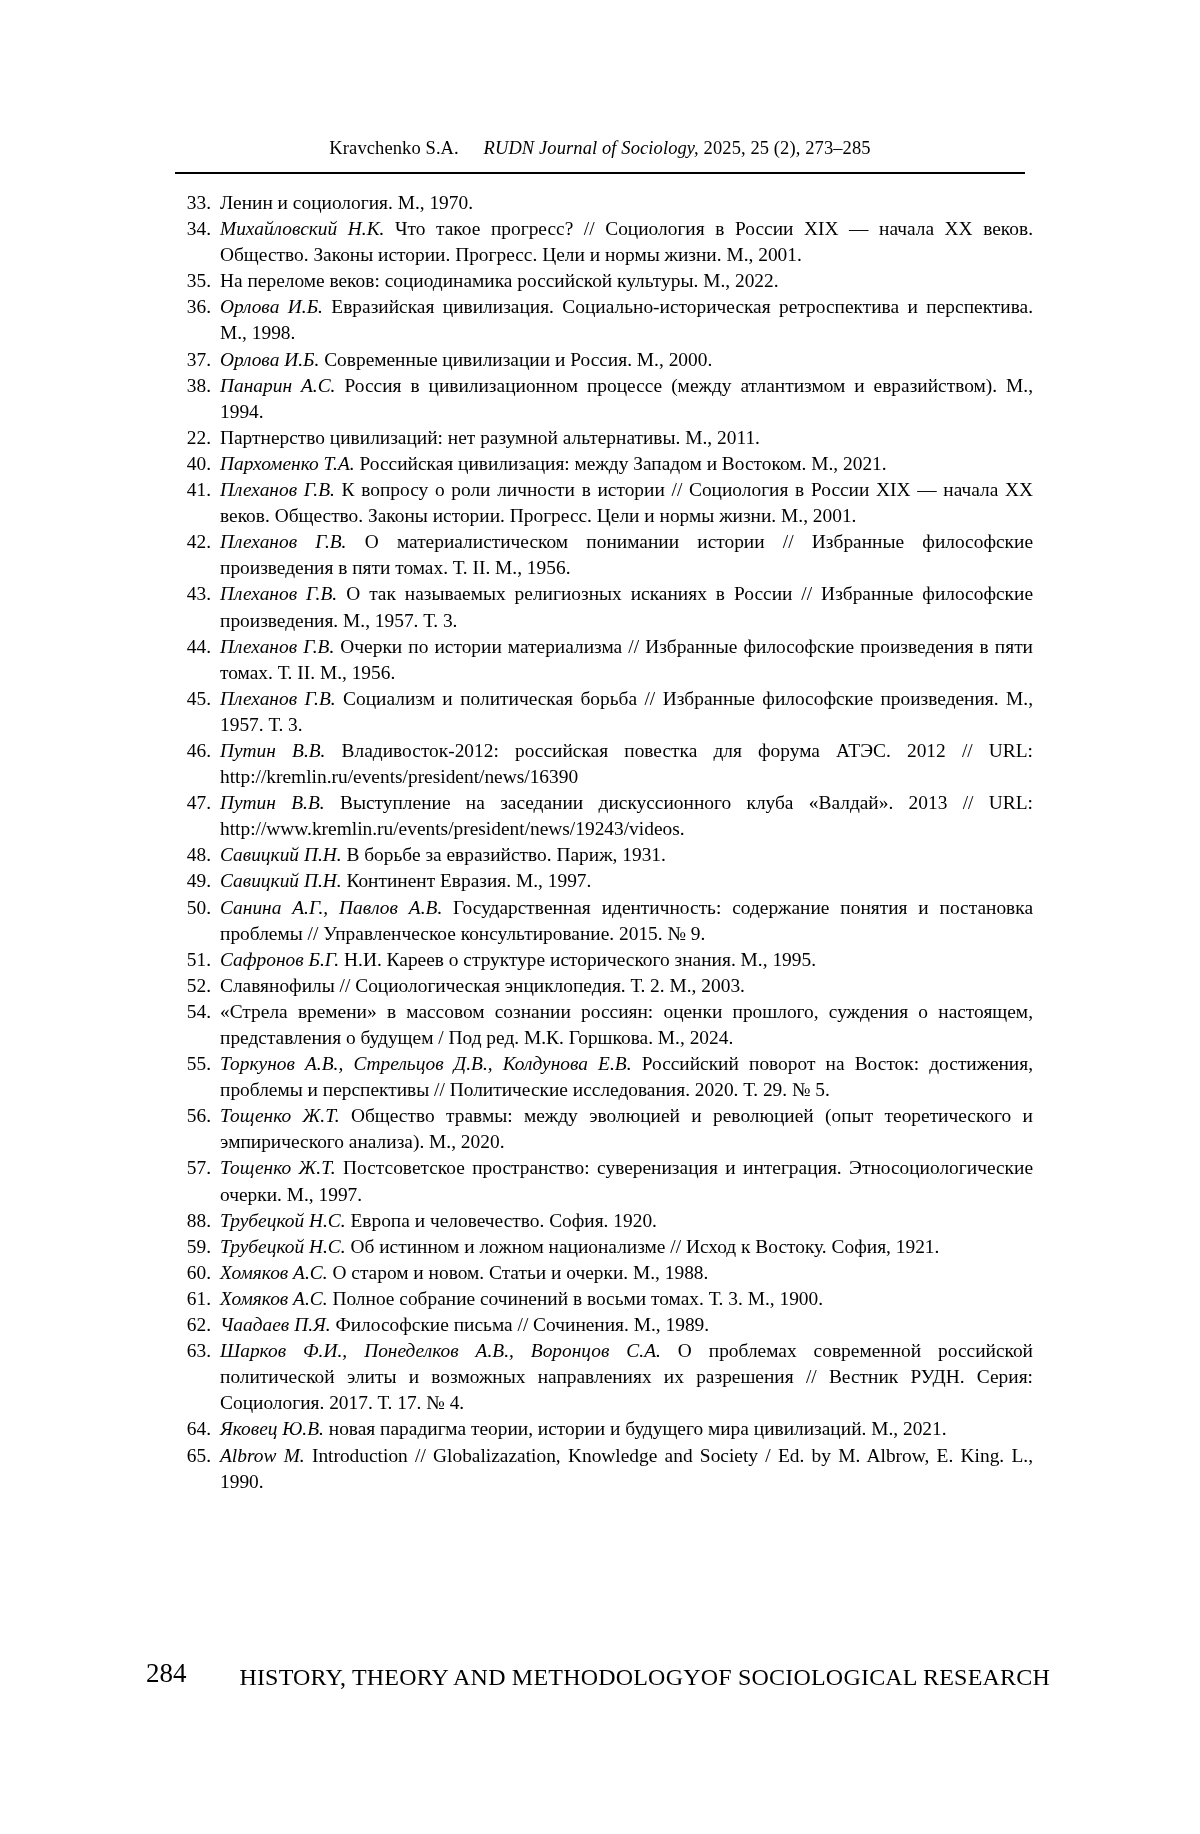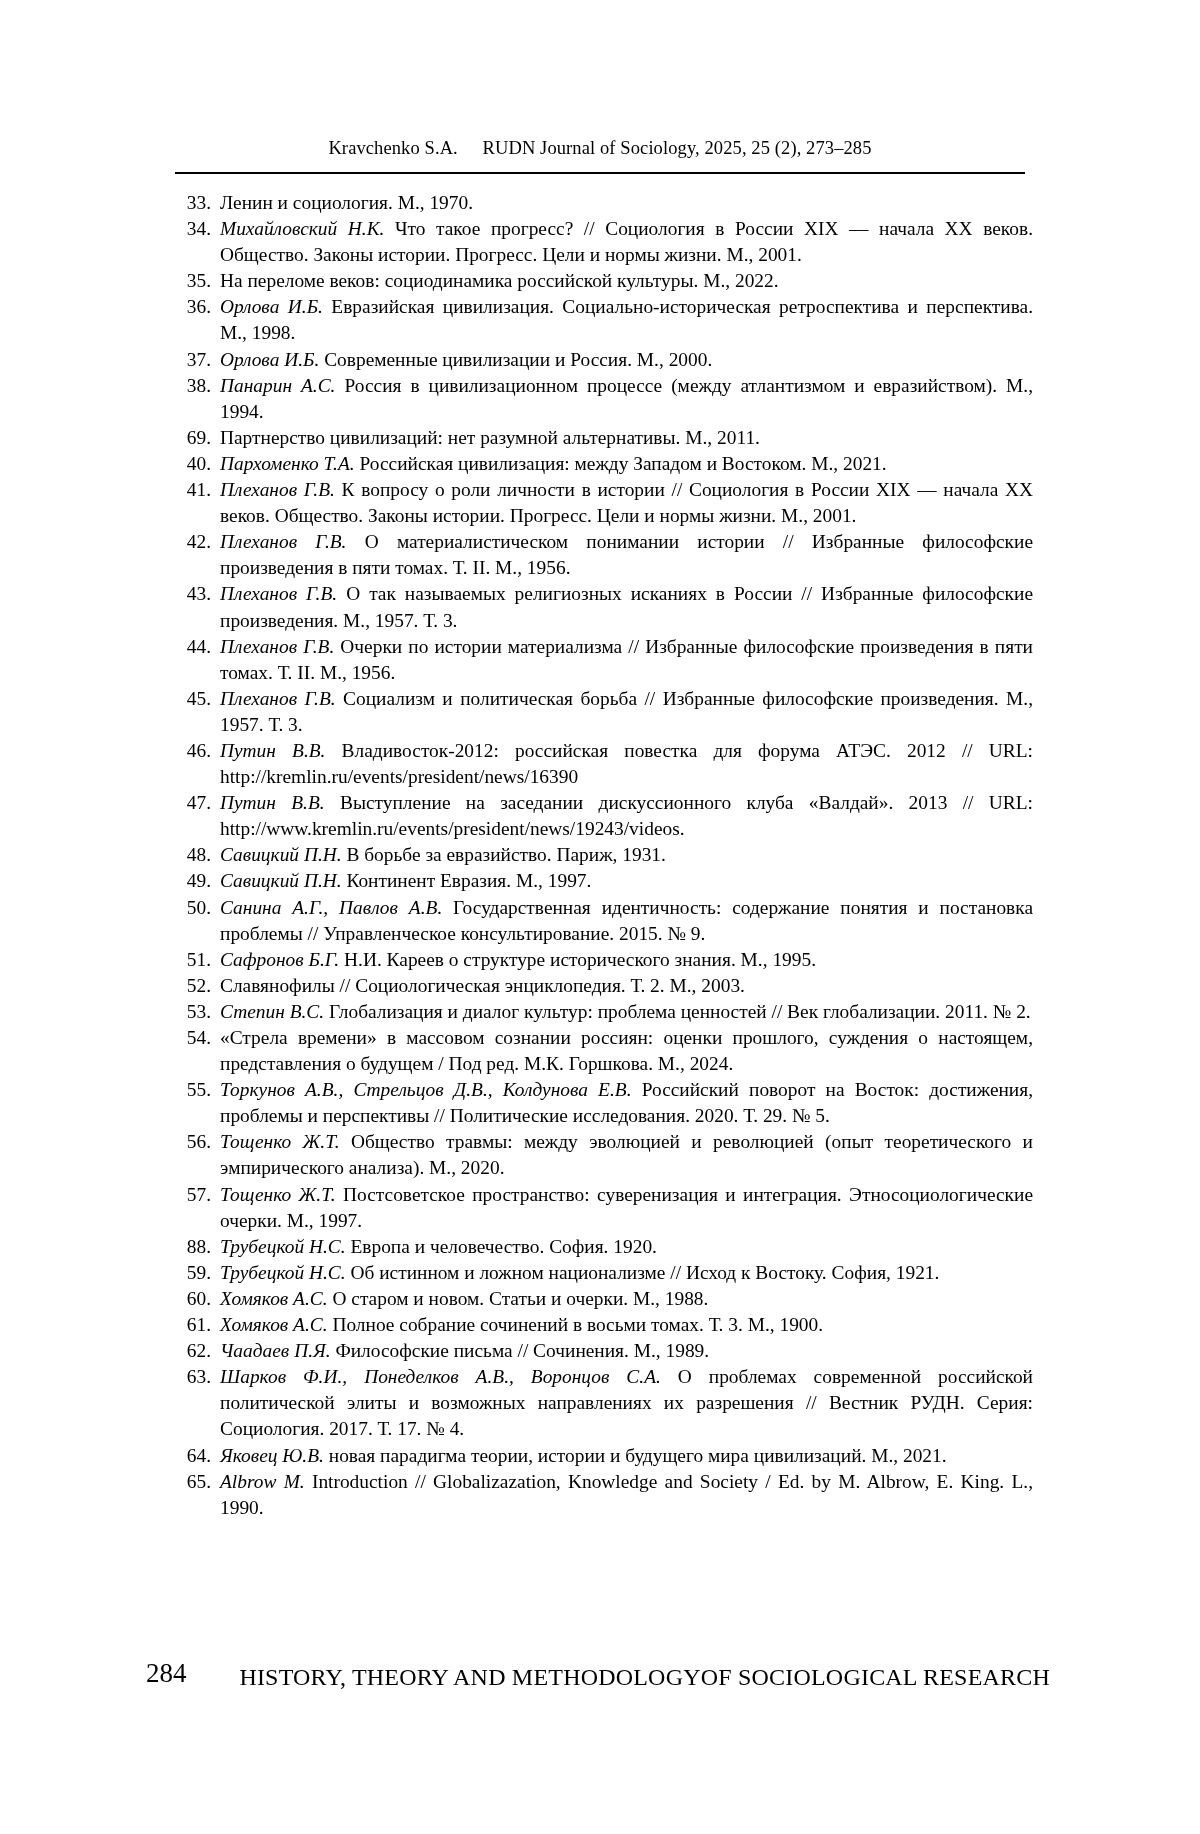--- a/index.html
+++ b/index.html
@@ -26,20 +26,21 @@
     position: absolute;
     left: 175px;
     top: 138px;
     width: 850px;
     text-align: center;
     font-size: 18.5px;
     letter-spacing: 0.1px;
     white-space: nowrap;
   }
   .running-head .ital {
+    font-style: italic;
     margin-left: 20px;
   }
   .head-rule {
     position: absolute;
     left: 175px;
     top: 172px;
     width: 850px;
     height: 2px;
     background: #000000;
   }
@@ -117,21 +118,21 @@
       </div>
       <div class="ref">
         <div class="num">37.</div>
         <div class="body"><i>Орлова И.Б.</i><span> Современные цивилизации и Россия. М., 2000.</span></div>
       </div>
       <div class="ref">
         <div class="num">38.</div>
         <div class="body"><i>Панарин А.С.</i><span> Россия в цивилизационном процессе (между атлантизмом и евразийством). М., 1994.</span></div>
       </div>
       <div class="ref">
-        <div class="num">69.</div>
+        <div class="num">22.</div>
         <div class="body"><span>Партнерство цивилизаций: нет разумной альтернативы. М., 2011.</span></div>
       </div>
       <div class="ref">
         <div class="num">40.</div>
         <div class="body"><i>Пархоменко Т.А.</i><span> Российская цивилизация: между Западом и Востоком. М., 2021.</span></div>
       </div>
       <div class="ref">
         <div class="num">41.</div>
         <div class="body"><i>Плеханов Г.В.</i><span> К вопросу о роли личности в истории // Социология в России XIX — начала XX веков. Общество. Законы истории. Прогресс. Цели и нормы жизни. М., 2001.</span></div>
       </div>
@@ -173,24 +174,20 @@
       </div>
       <div class="ref">
         <div class="num">51.</div>
         <div class="body"><i>Сафронов Б.Г.</i><span> Н.И. Кареев о структуре исторического знания. М., 1995.</span></div>
       </div>
       <div class="ref">
         <div class="num">52.</div>
         <div class="body"><span>Славянофилы // Социологическая энциклопедия. Т. 2. М., 2003.</span></div>
       </div>
       <div class="ref">
-        <div class="num">53.</div>
-        <div class="body"><i>Степин В.С.</i><span> Глобализация и диалог культур: проблема ценностей // Век глобализации. 2011. № 2.</span></div>
-      </div>
-      <div class="ref">
         <div class="num">54.</div>
         <div class="body"><span>«Стрела времени» в массовом сознании россиян: оценки прошлого, суждения о настоящем, представления о будущем / Под ред. М.К. Горшкова. М., 2024.</span></div>
       </div>
       <div class="ref">
         <div class="num">55.</div>
         <div class="body"><i>Торкунов А.В., Стрельцов Д.В., Колдунова Е.В.</i><span> Российский поворот на Восток: достижения, проблемы и перспективы // Политические исследования. 2020. Т. 29. № 5.</span></div>
       </div>
       <div class="ref">
         <div class="num">56.</div>
         <div class="body"><i>Тощенко Ж.Т.</i><span> Общество травмы: между эволюцией и революцией (опыт теоретического и эмпирического анализа). М., 2020.</span></div>

